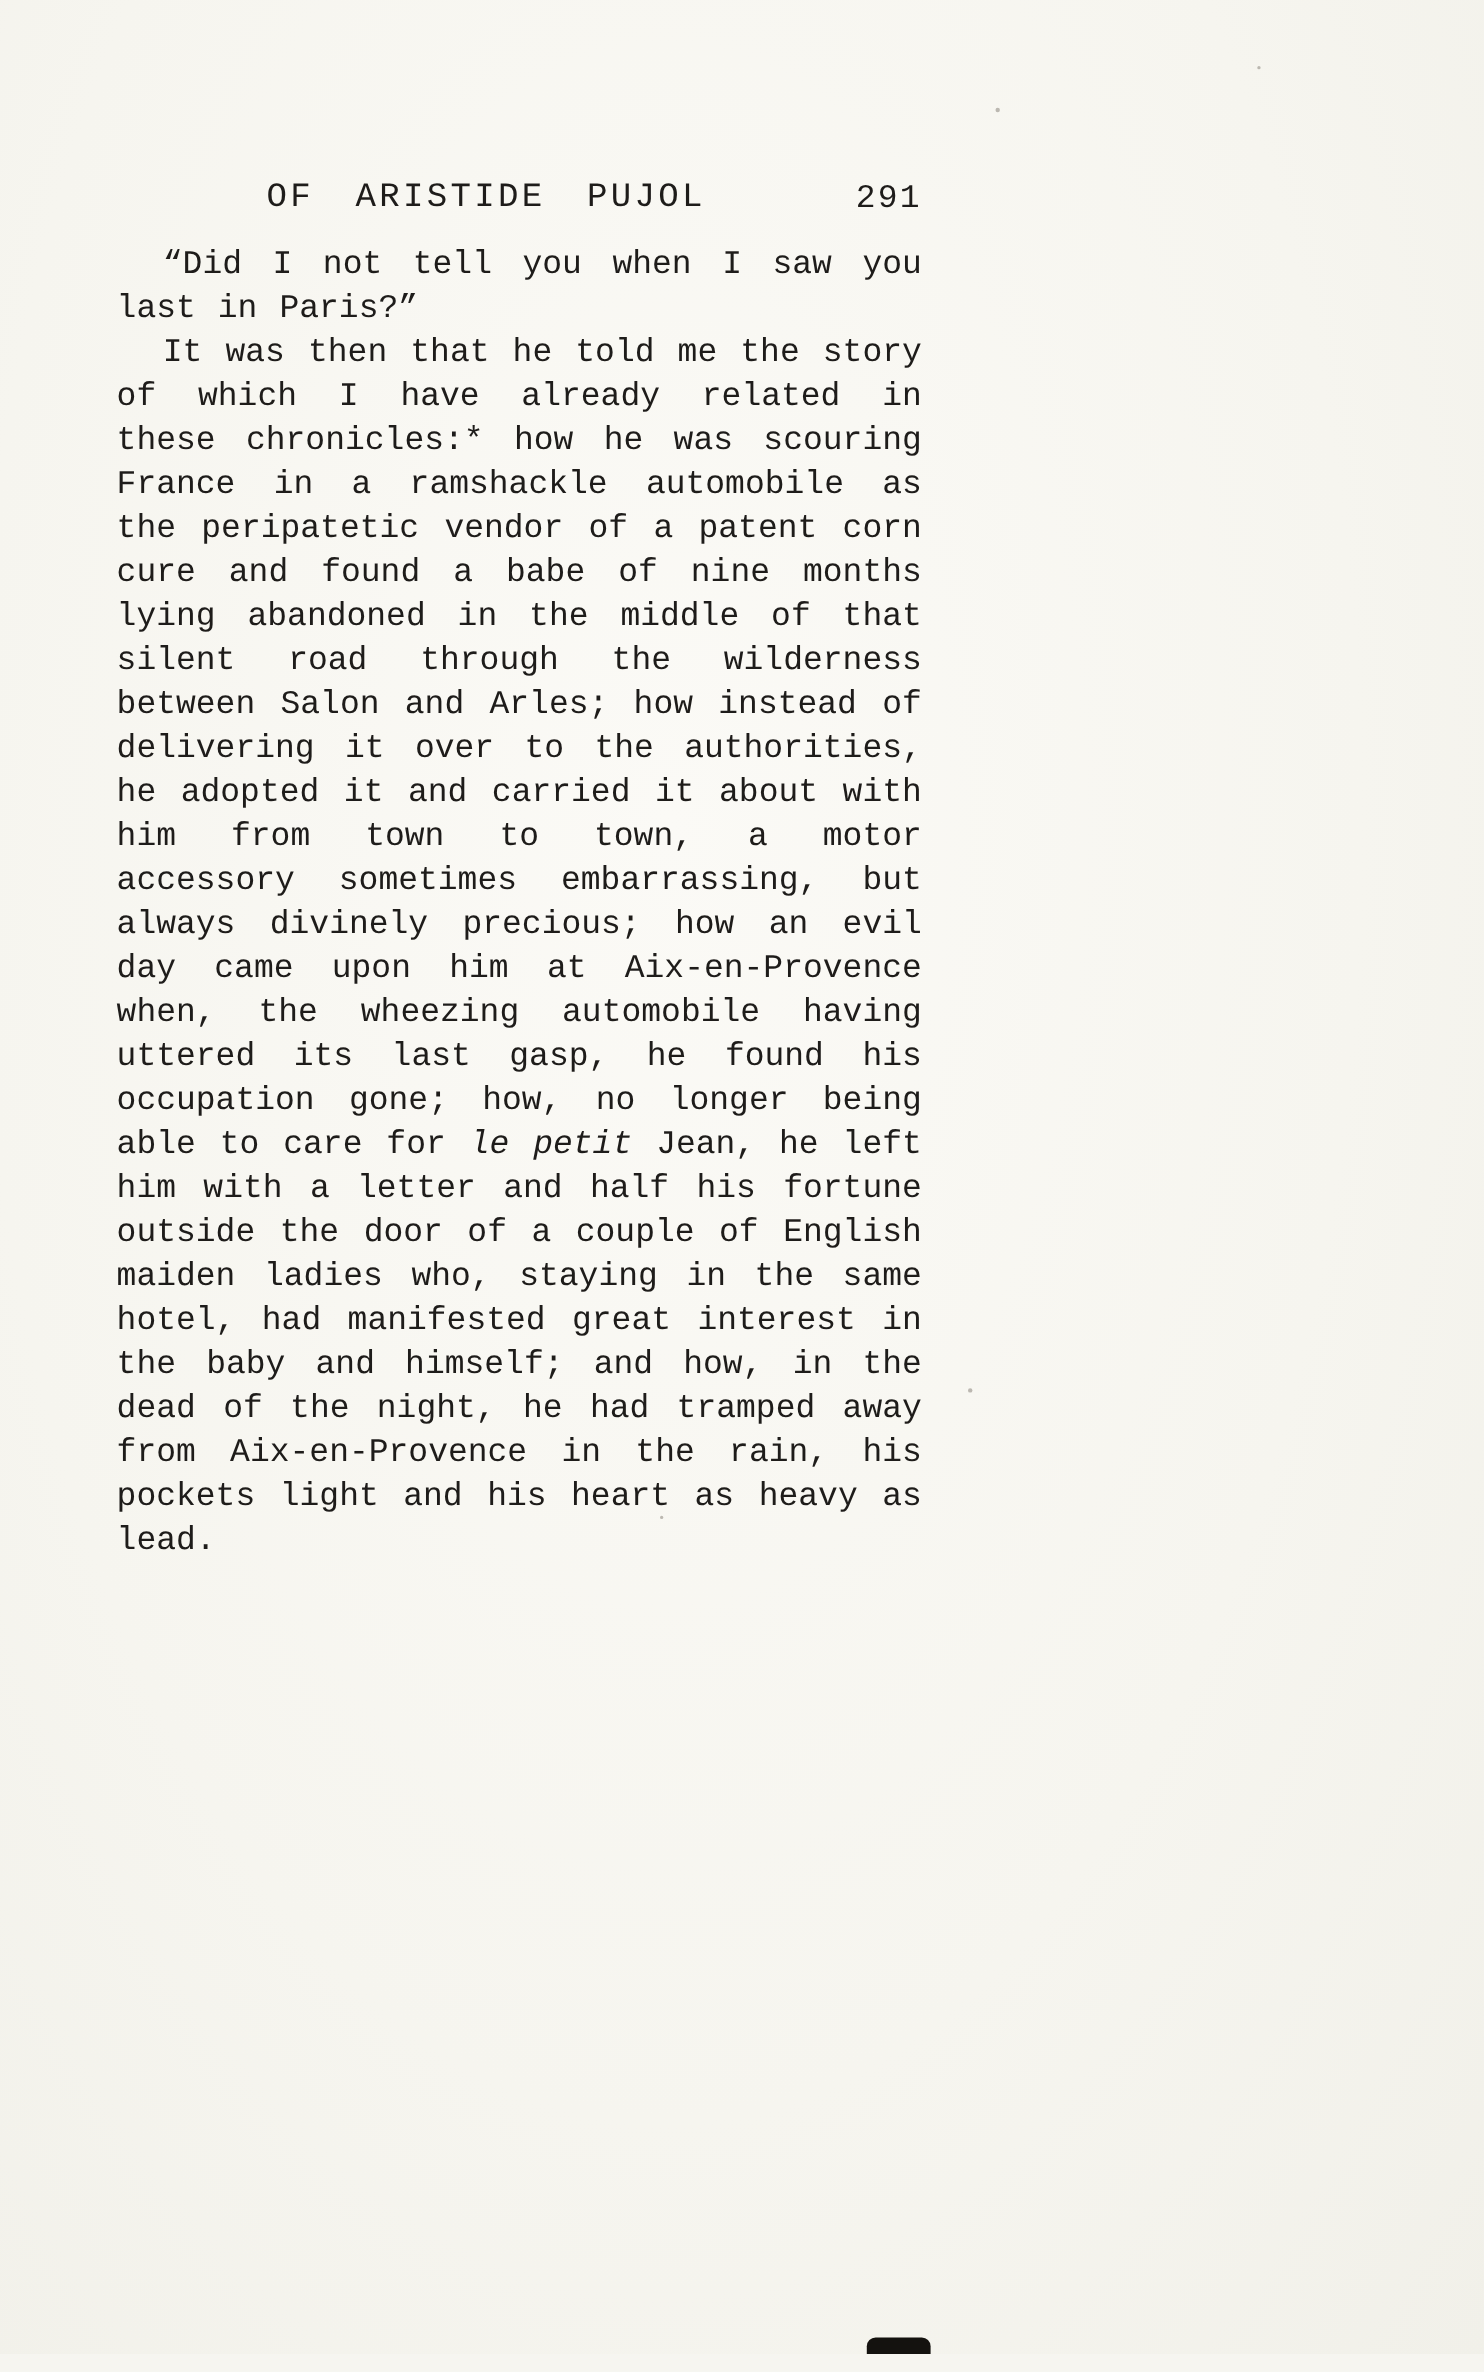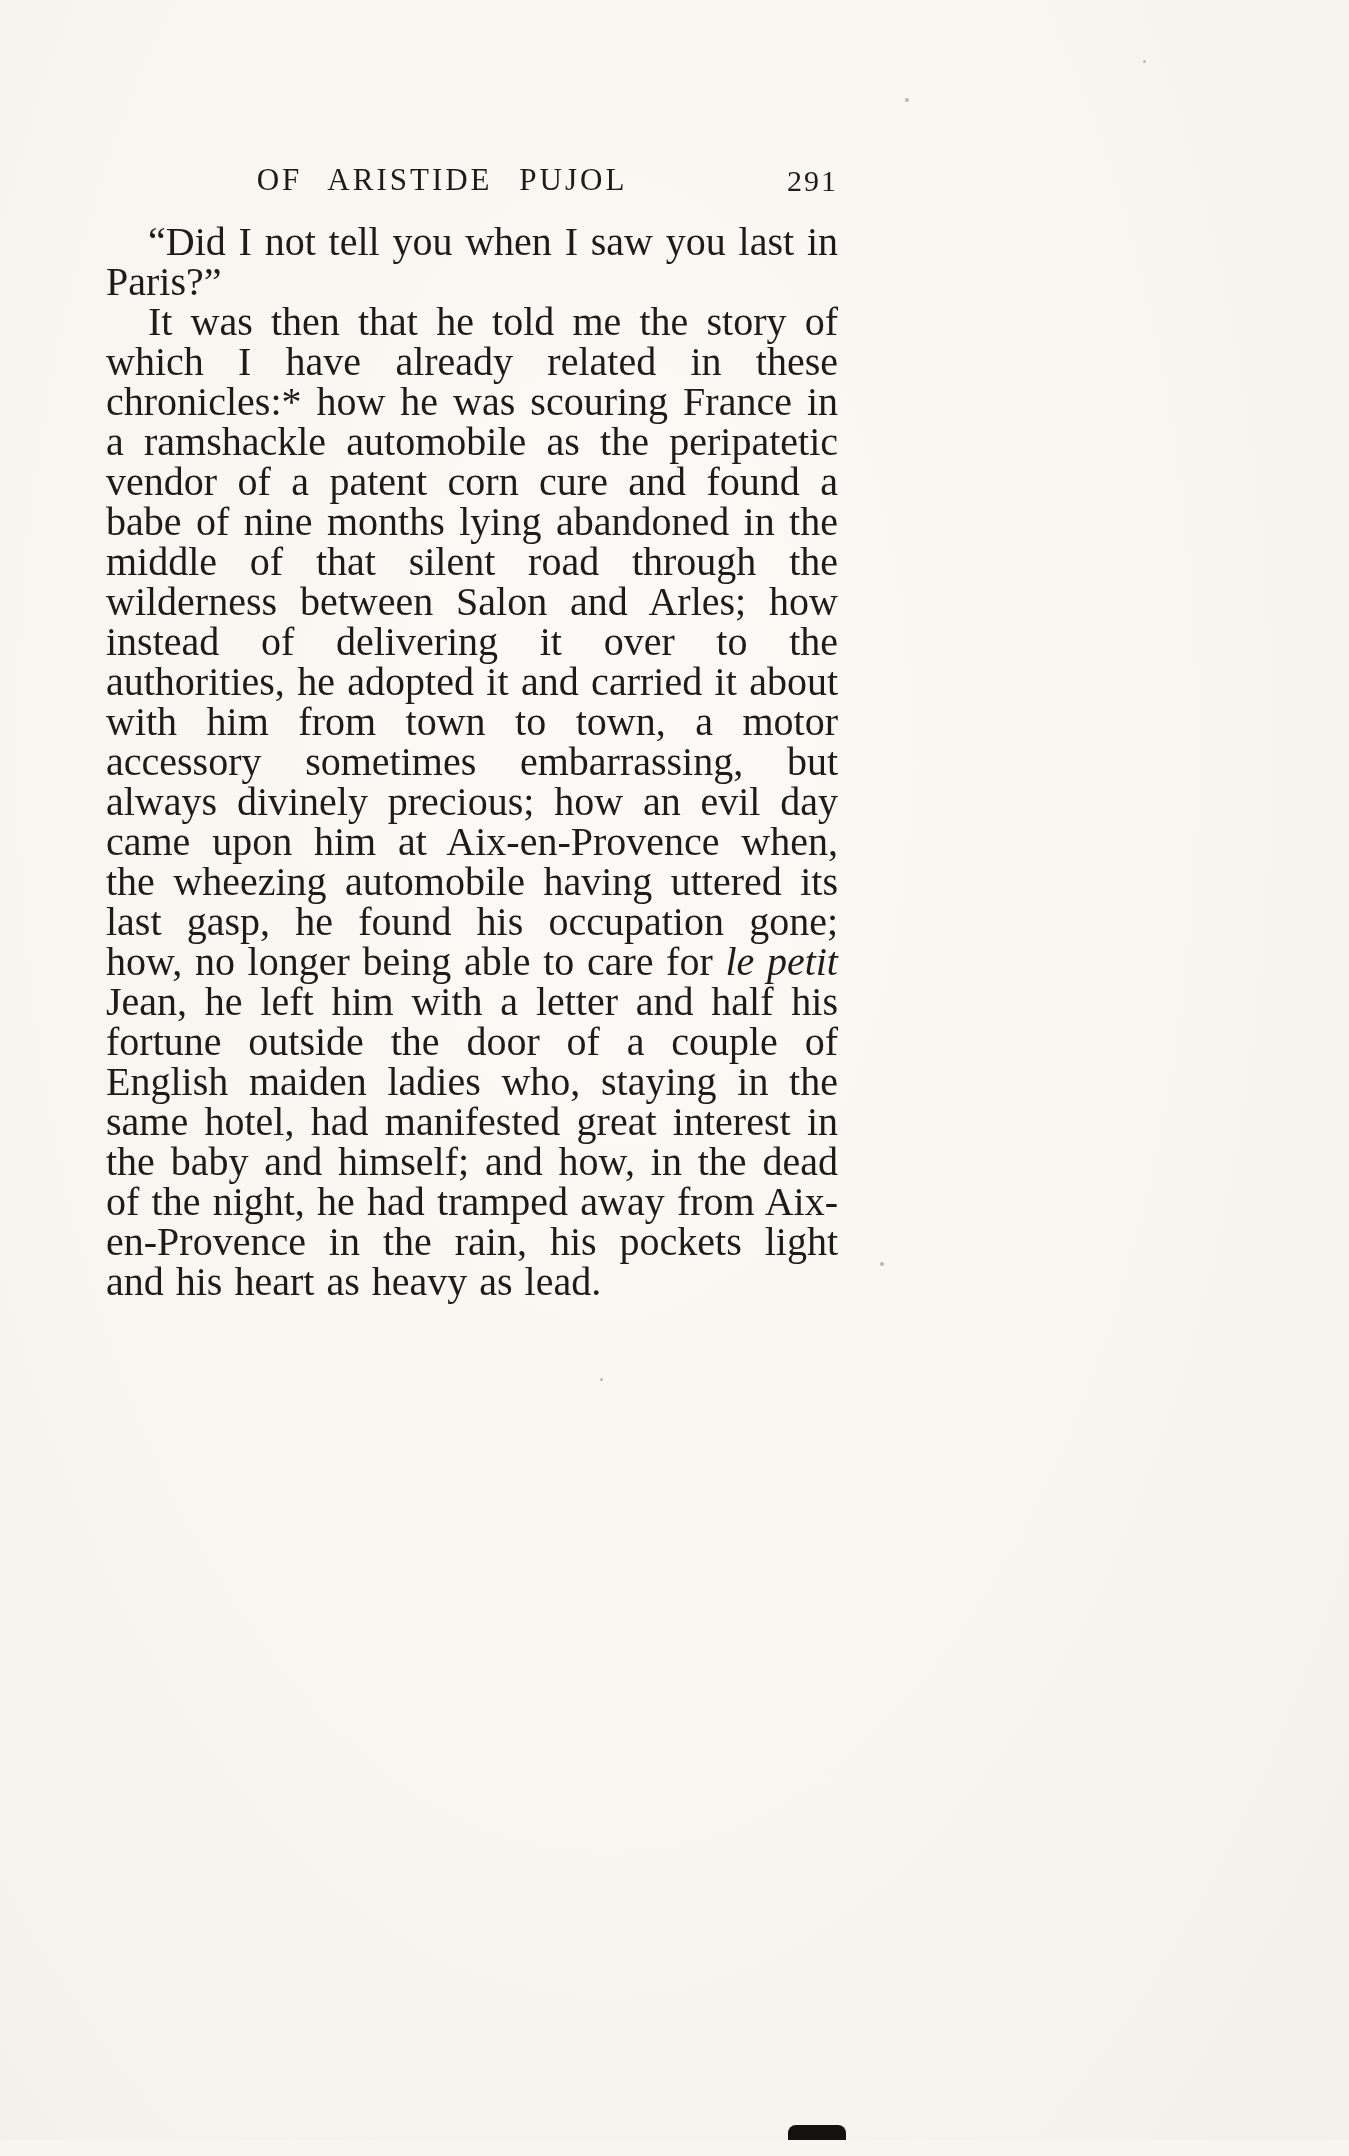--- a/index.html
+++ b/index.html
@@ -7,21 +7,21 @@
     padding: 0;
     background: #f6f5f0;
   }
   .page {
     position: relative;
     width: 1349px;
     height: 2140px;
     background: #f7f6f1;
     background-image: radial-gradient(ellipse at 45% 35%, #fbfaf6 0%, #f6f5ef 60%, #f1f0e9 100%);
     overflow: hidden;
-    font-family: Liberation Serif, serif;
+    font-family: Liberation Mono, monospace;
     color: #1e1c1a;
   }
   .text-block {
     position: absolute;
     left: 106px;
     top: 162px;
     width: 732px;
   }
   .header {
     position: relative;
@@ -35,21 +35,21 @@
   }
   .page-number {
     position: absolute;
     right: 0;
     top: 2px;
     letter-spacing: 2px;
     word-spacing: normal;
     font-size: 30px;
   }
   .body-text {
-    font-size: 40px;
+    font-size: 30px;
     line-height: 40px;
     text-align: justify;
     word-spacing: 2px;
   }
   .para {
     margin: 0;
   }
   .para.indent {
     text-indent: 42px;
   }

